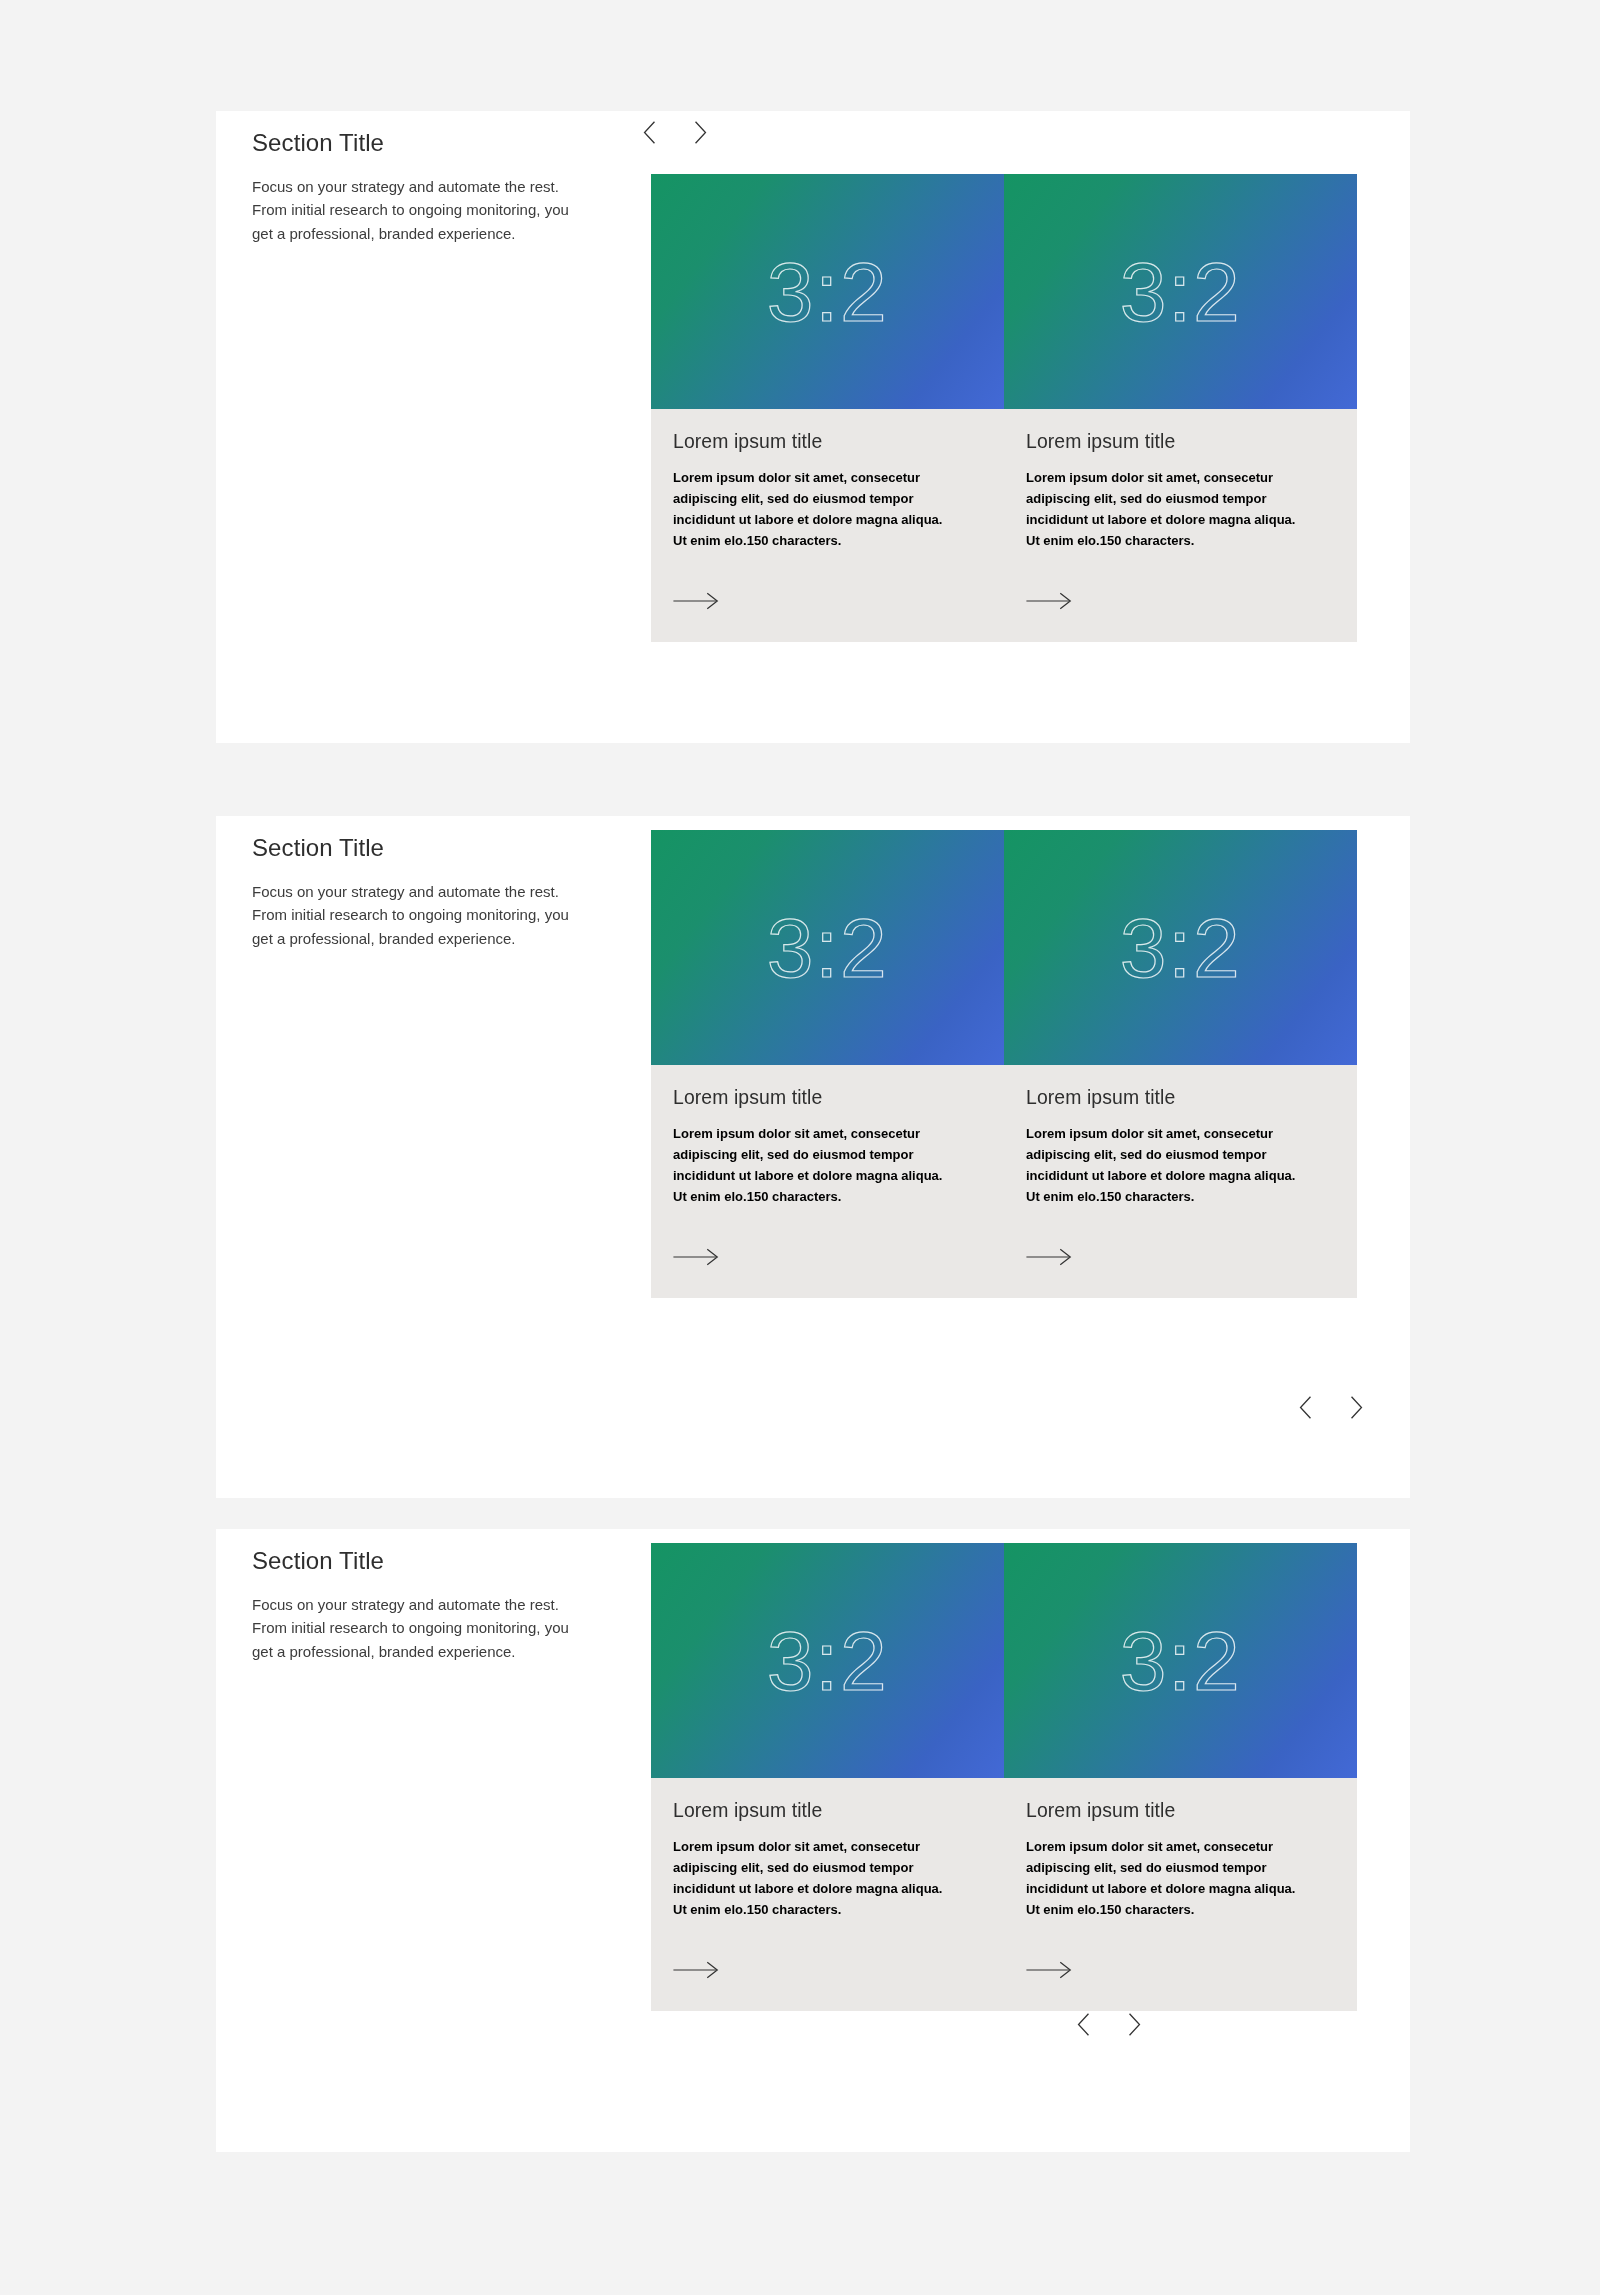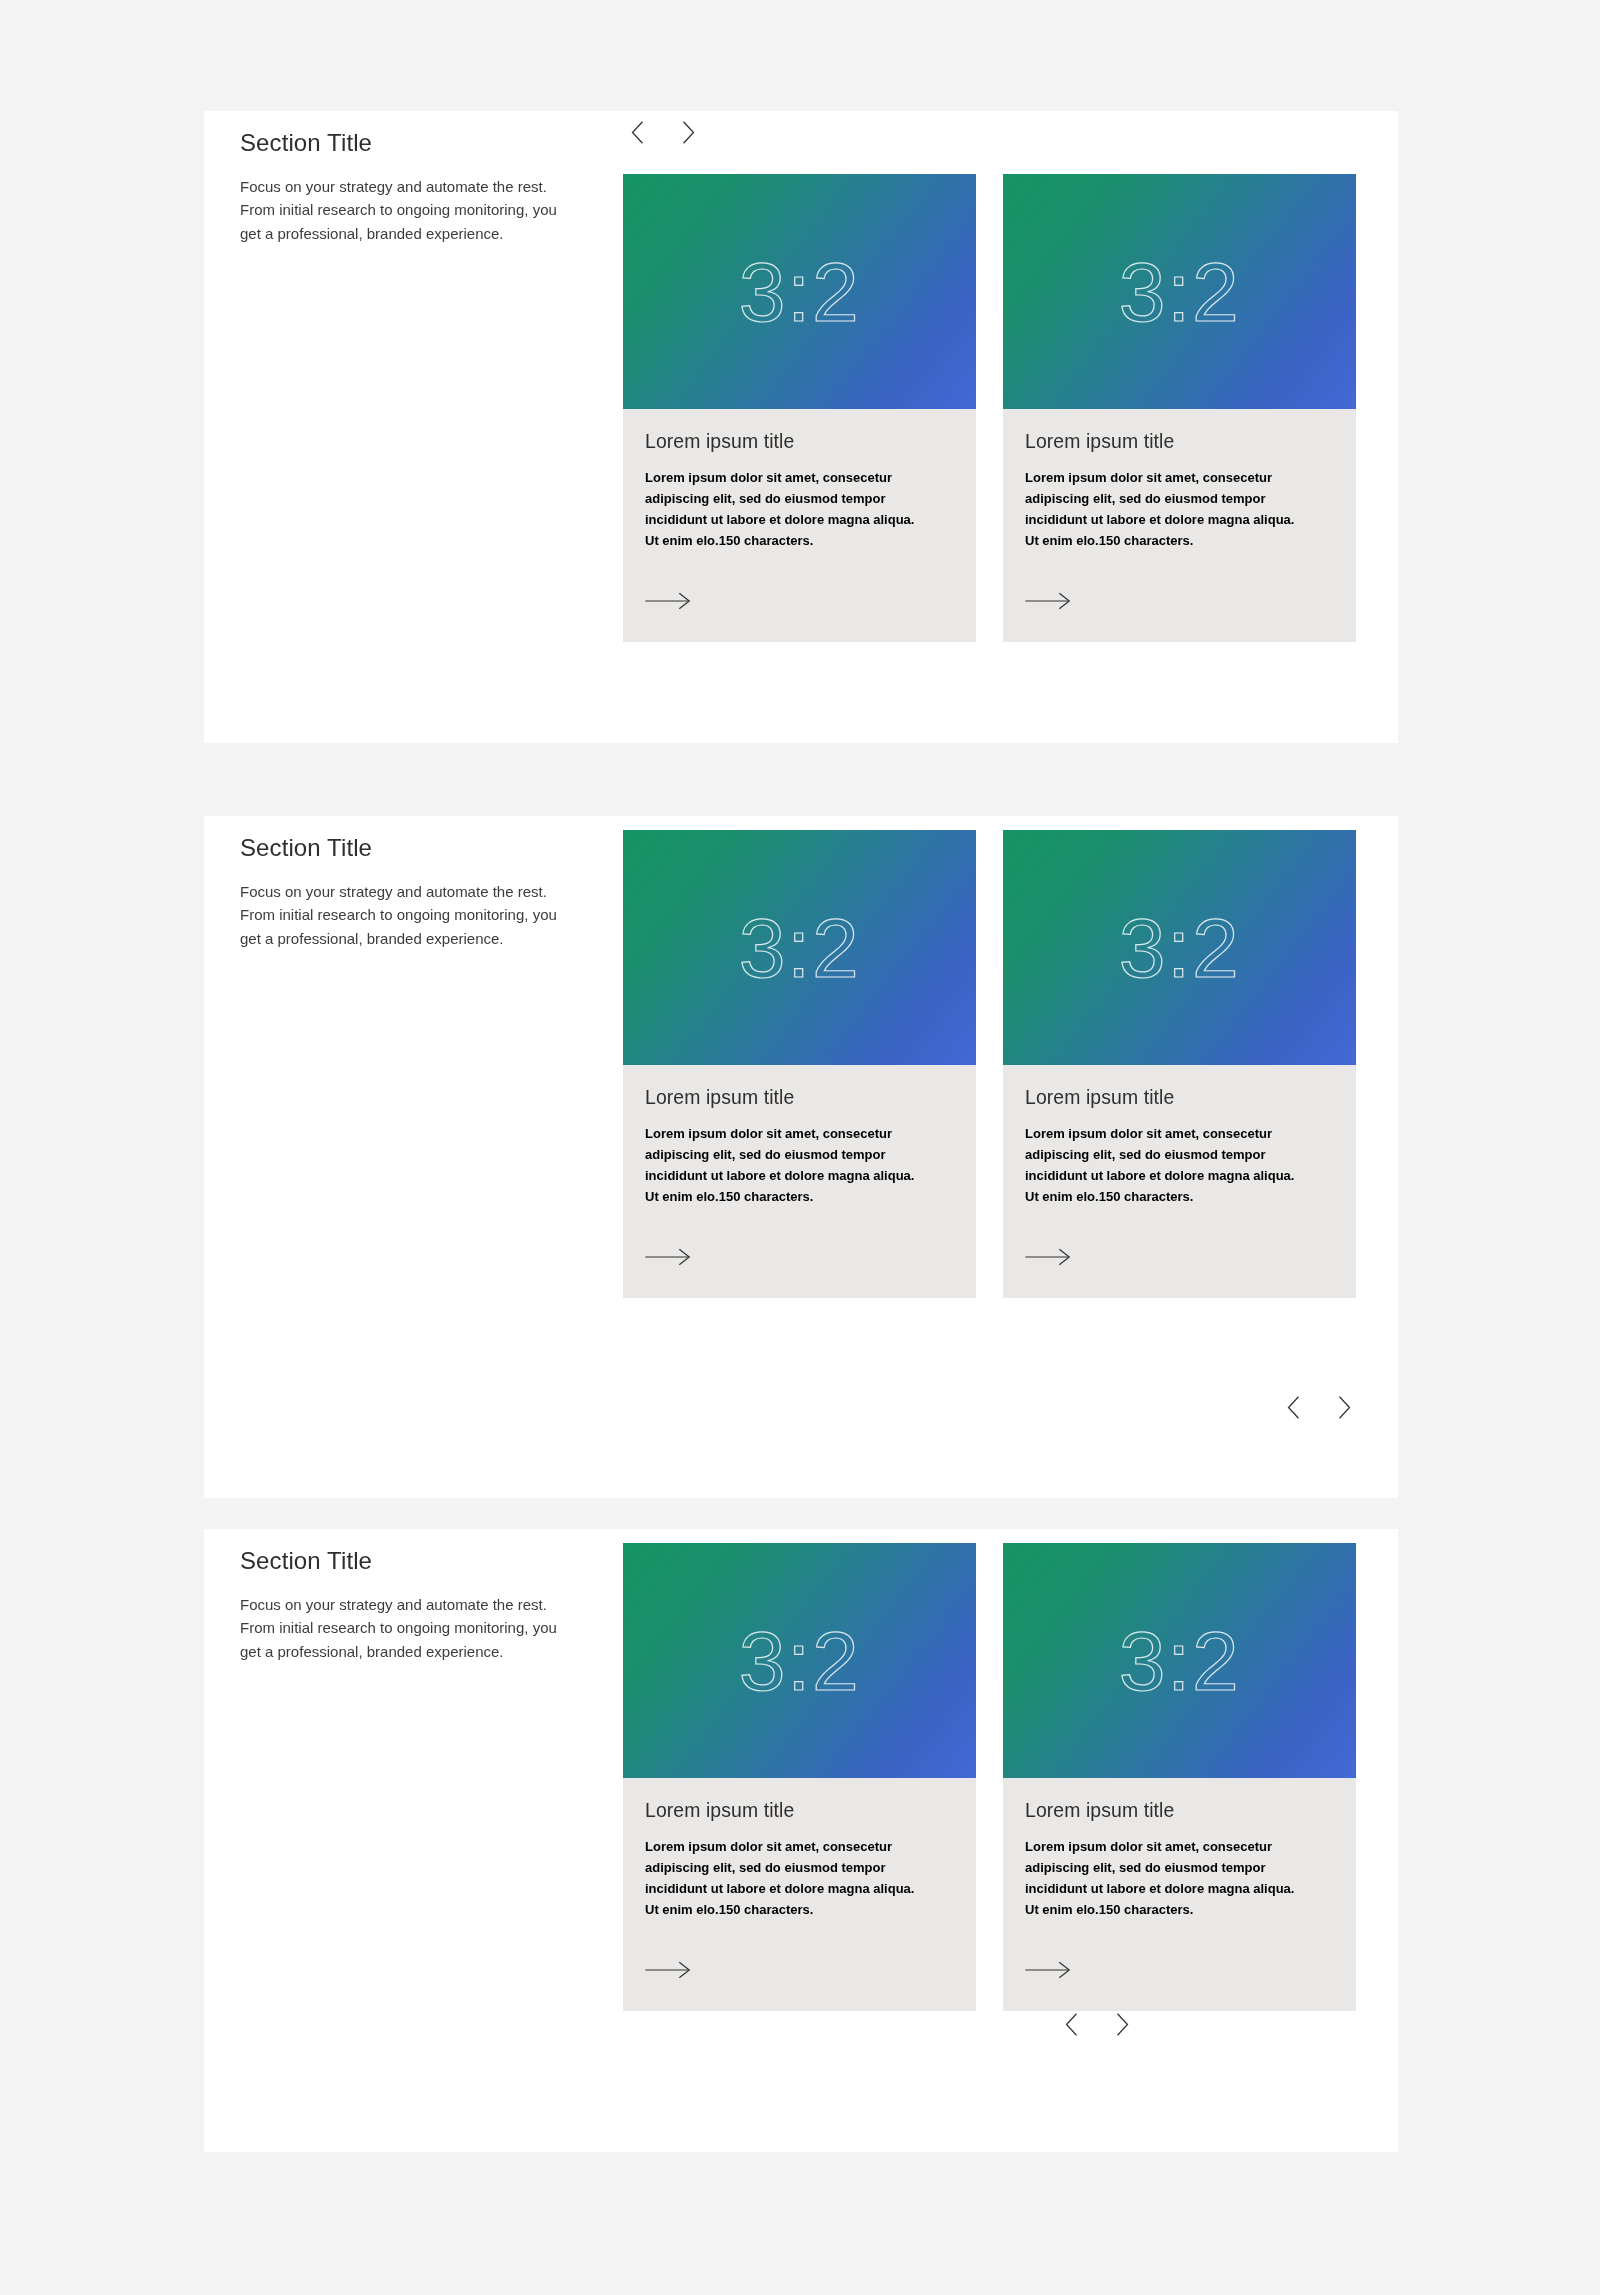--- a/index.html
+++ b/index.html
@@ -16,21 +16,21 @@
     position: relative;
     width: 1601px;
     height: 2295px;
     background: #f3f3f3;
     overflow: hidden;
   }
 
   
   .section {
     position: absolute;
-    left: 204px;
+    left: 216px;
     width: 1194px;
     background: #ffffff;
   }
   #section-1 { top: 111px;  height: 632px; }
   #section-2 { top: 816px; height: 682px; }
   #section-3 { top: 1529px; height: 623px; }
 
   .section-inner {
     position: relative;
     width: 100%;
@@ -67,21 +67,21 @@
   
   .carousel {
     position: absolute;
     left: 419px;
     right: 37px;
     top: 0;
   }
 
   .cards {
     display: flex;
-    gap: 27px;
+    margin-left: 16px;
   }
 
   .card {
     width: 353px;
     background: #eae8e6;
     display: flex;
     flex-direction: column;
   }
 
   

